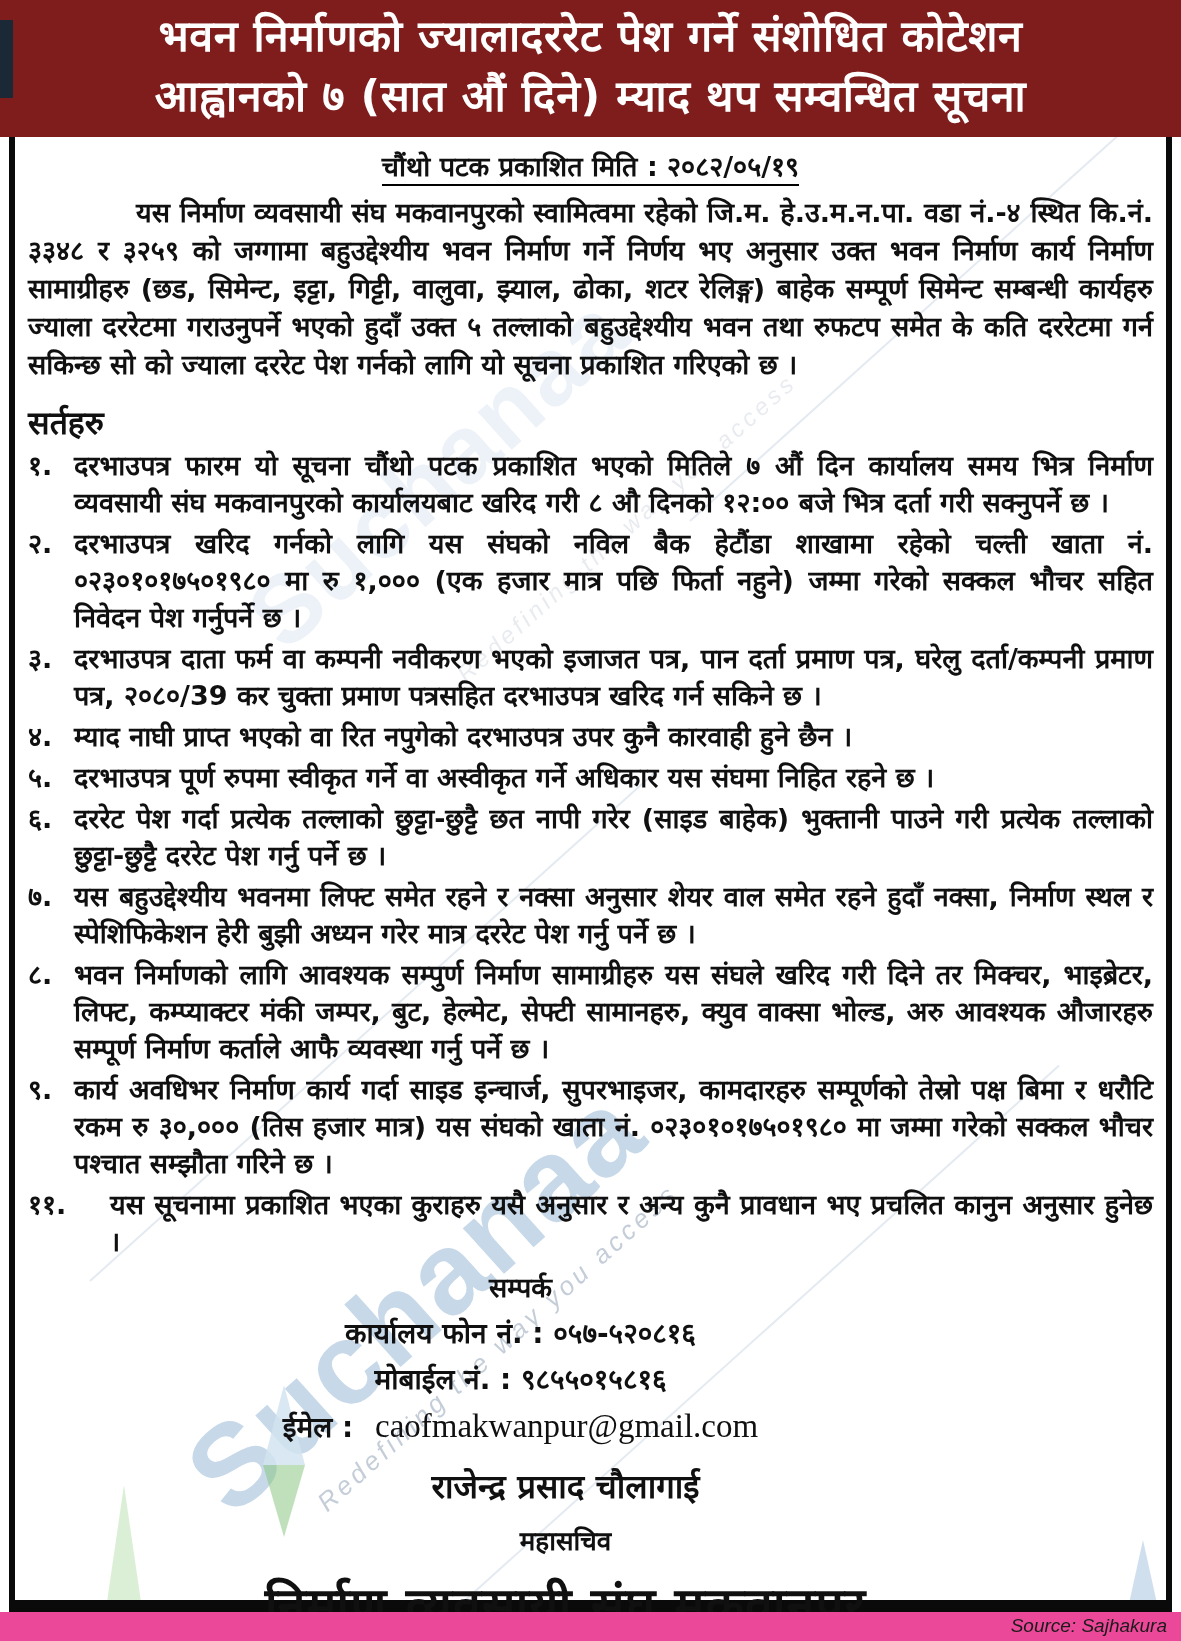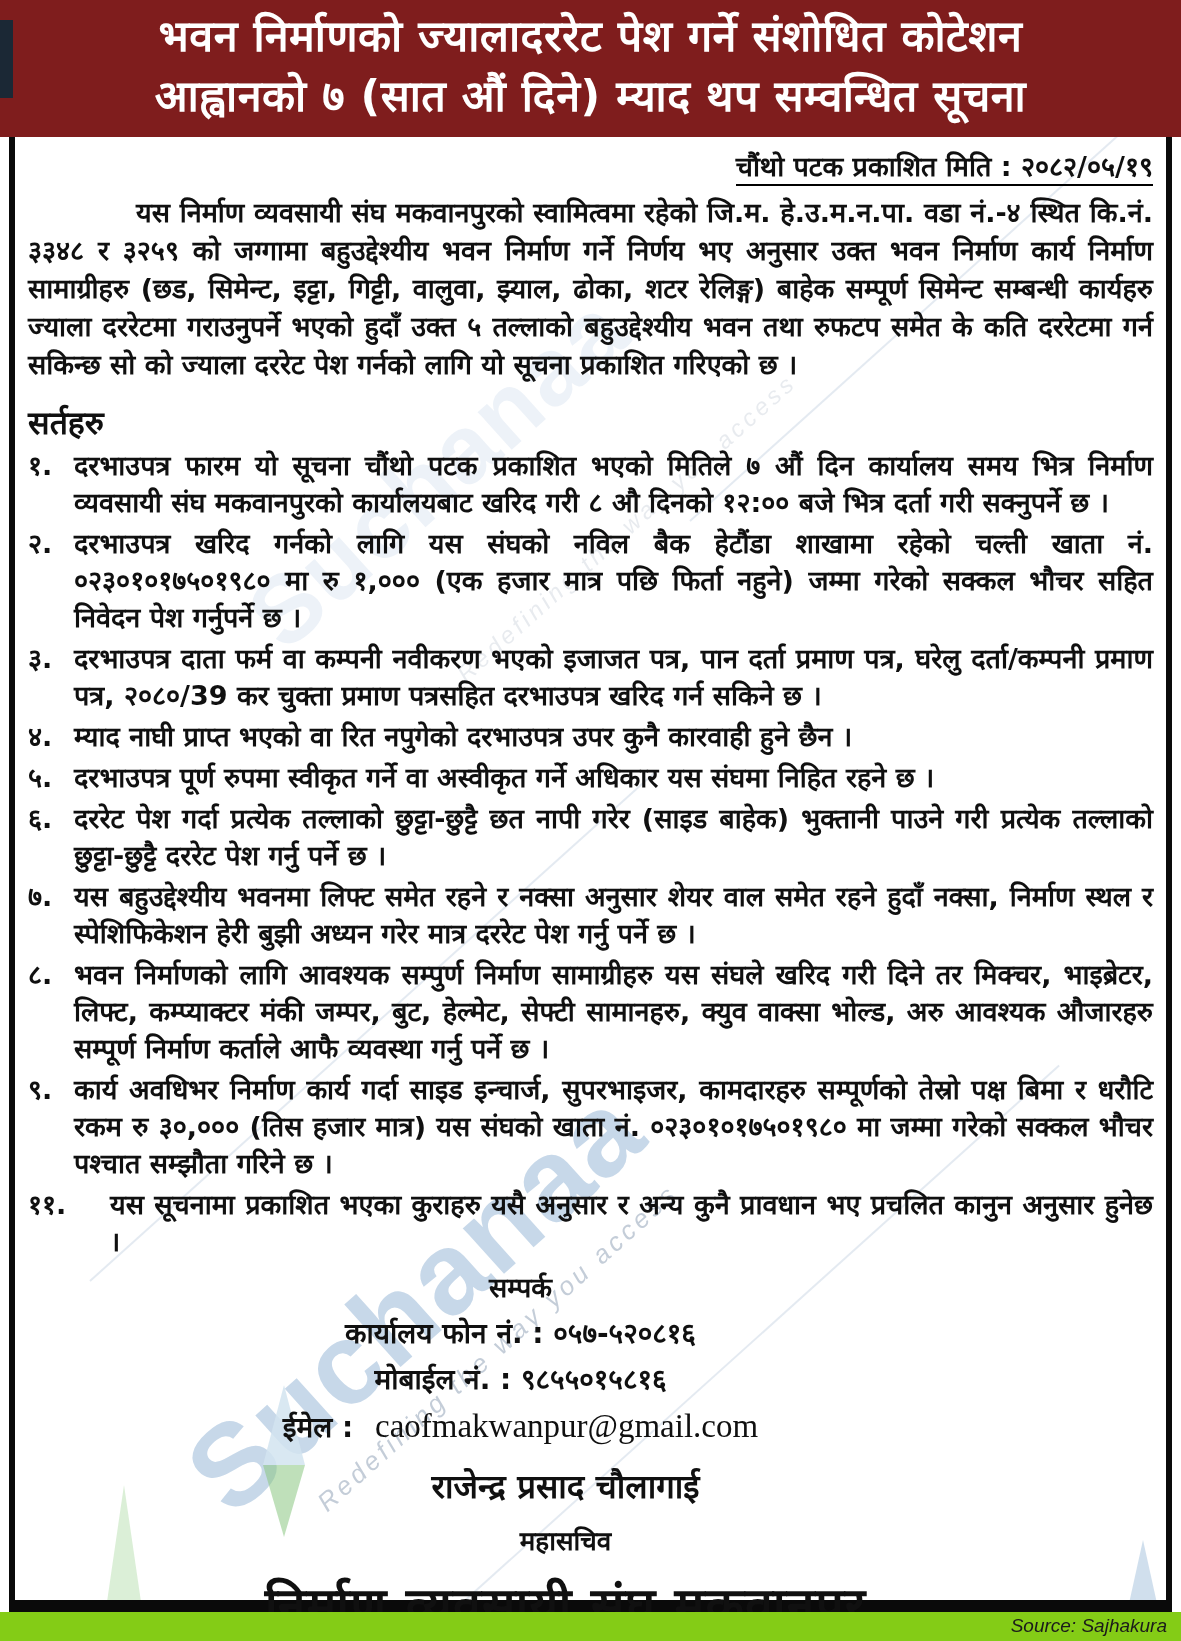--- a/index.html
+++ b/index.html
@@ -67,21 +67,21 @@
   .banner-line{font-size:43px;font-weight:900;line-height:60px;letter-spacing:0.5px;}
 
   
   .frame{
     position:relative;z-index:1;
     margin:0 9px;height:1475px;box-sizing:border-box;
     border:6px solid #0a0a0a;border-top:none;border-bottom-width:12px;
     padding:6px 13px 0 13px;
     background:transparent;
   }
-  .date-line{text-align:right;font-size:27px;font-weight:bold;margin:4px 0 10px;}
+  .date-line{text-align:center;font-size:27px;font-weight:bold;margin:4px 0 10px;}
   .date-line .u{border-bottom:2px solid #000;padding-bottom:2px;}
   .intro{
     font-size:27px;font-weight:600;line-height:38px;
     text-align:justify;text-indent:108px;margin:8px 0 16px;
   }
   .terms-heading{font-size:32px;font-weight:bold;margin:2px 0 4px;}
   ol.terms{list-style:none;margin:0;padding:0;}
   ol.terms li{
     position:relative;padding-left:46px;margin-bottom:4px;
     font-size:27px;font-weight:600;line-height:37px;text-align:justify;
@@ -92,21 +92,21 @@
   .contact-line{text-align:center;font-size:28px;font-weight:600;margin-top:8px;transform:translateX(-70px);}
   .email-line{margin-top:10px;}
   .email-latin{font-family:"Liberation Serif",serif;font-size:33px;font-weight:normal;margin-left:12px;}
   .sig-name{text-align:center;font-size:33px;font-weight:600;margin-top:18px;transform:translateX(-25px);}
   .sig-title{text-align:center;font-size:26px;font-weight:600;margin-top:14px;transform:translateX(-25px);}
   .org-name{text-align:center;font-size:50px;font-weight:900;margin-top:12px;transform:translateX(-25px);letter-spacing:1px;}
 
   
   .footer{
     position:relative;z-index:1;
-    height:29px;background:#84cc16;
+    height:29px;background:#ec4899;
     text-align:right;padding-right:14px;box-sizing:border-box;
   }
   .source{
     font-family:"Liberation Sans",sans-serif;
     font-style:italic;font-size:19px;line-height:28px;color:#1b1b1b;
   }
 </style>
 </head>
 <body>
 

